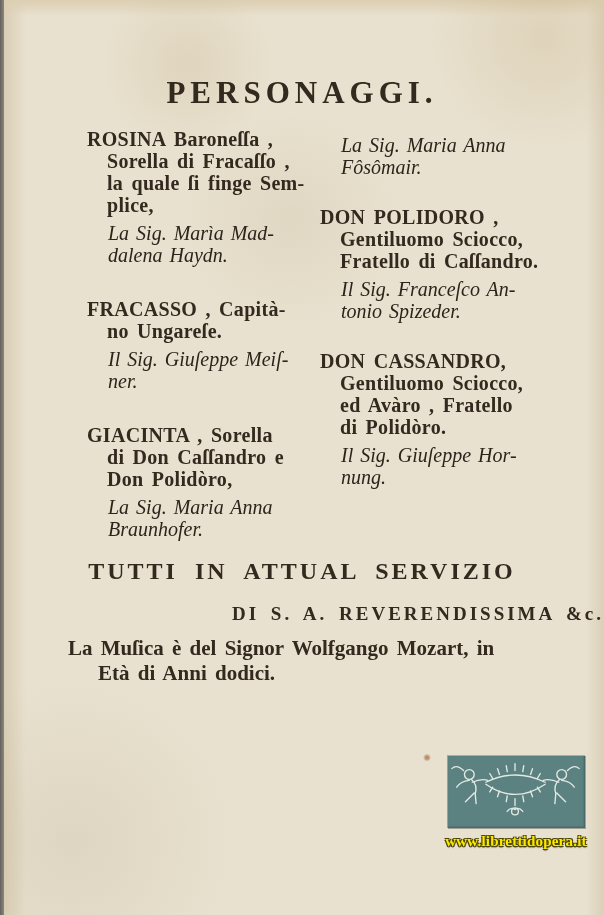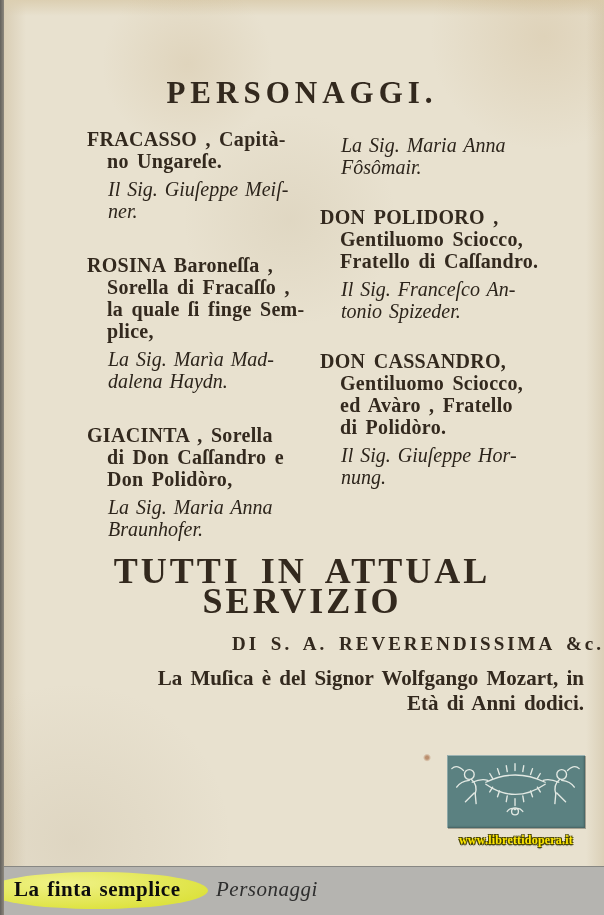--- a/index.html
+++ b/index.html
@@ -40,43 +40,43 @@
     word-spacing:3px;letter-spacing:.3px;
     white-space:pre-line;padding-left:20px;text-indent:-20px;
   }
   .performer{
     margin:6px 0 0 21px;font-size:20px;line-height:22px;
     font-style:italic;word-spacing:2px;white-space:pre-line;
     color:#2c241b;
   }
   .closing{margin-top:8px;}
   .closing-1{
-    margin:16px;text-align:center;font-size:36px;line-height:30px;
+    margin:16px;text-align:center;font-size:24px;line-height:30px;
     font-weight:700;letter-spacing:3px;word-spacing:8px;
   }
   .closing-2{
     margin:2px 0 0 0;text-align:right;font-size:19px;line-height:24px;
     font-weight:700;letter-spacing:3px;word-spacing:4px;
   }
   .closing-note{
     margin:10px 20px 0 68px;font-size:21px;line-height:25px;
     font-weight:700;word-spacing:3px;white-space:pre-line;
-    padding-left:30px;text-indent:-30px;text-align:right;
+    padding-left:30px;text-indent:-30px;
   }
   .logo{
     position:absolute;left:447px;top:755px;width:137px;height:72px;
     background:var(--logo_teal,#5b8181);
     border-top:1px solid rgba(255,255,255,.4);
     border-left:1px solid rgba(255,255,255,.3);
     box-shadow:1px 1px 0 rgba(40,40,30,.35), inset -1px -1px 2px rgba(0,0,0,.25);
   }
   .logo svg{display:block;}
   .logo-url{
     position:absolute;left:440px;top:833px;width:152px;
-    text-align:center;font-size:12px;font-weight:700;letter-spacing:.2px;
+    text-align:center;font-size:15px;font-weight:700;letter-spacing:.2px;
     color:var(--url_yellow,#ffe800);
     text-shadow:1px 1px 0 #4a4600,-1px 1px 0 #4a4600,1px -1px 0 #4a4600,-1px -1px 0 #4a4600,0 2px 1px rgba(0,0,0,.4);
   }
   .footer{
     position:absolute;left:0;right:0;bottom:0;height:48px;
     background:var(--footer_gray,#b5b4b0);
     border-top:1px solid rgba(90,90,85,.5);
   }
   .hl-ellipse{
     position:absolute;left:-14px;top:5px;width:222px;height:37px;
@@ -96,33 +96,33 @@
 <body>
 
 <div class="page">
   <div class="edge-left"></div>
 
   <div class="content">
     <h1 class="title">PERSONAGGI.</h1>
 
     <div class="columns">
       <div class="col col-left">
-        <div class="entry">
-          <p class="role">FRACASSO , Capità-
-no Ungareſe.</p>
-          <p class="performer">Il Sig. Giuſeppe Meiſ-
-ner.</p>
-        </div>
         <div class="entry">
           <p class="role">ROSINA Baroneſſa ,
 Sorella di Fracaſſo ,
 la quale ſi finge Sem-
 plice,</p>
           <p class="performer">La Sig. Marìa Mad-
 dalena Haydn.</p>
+        </div>
+        <div class="entry">
+          <p class="role">FRACASSO , Capità-
+no Ungareſe.</p>
+          <p class="performer">Il Sig. Giuſeppe Meiſ-
+ner.</p>
         </div>
         <div class="entry">
           <p class="role">GIACINTA , Sorella
 di Don Caſſandro e
 Don Polidòro,</p>
           <p class="performer">La Sig. Maria Anna
 Braunhofer.</p>
         </div>
       </div>
 
@@ -193,18 +193,13 @@
           <path d="M84,36 l2,6"></path>
           <path d="M91,32 l3,5"></path>
         <circle cx="68" cy="57" r="3.5"></circle>
         <path d="M60,57 q4,-5 8,-2"></path>
           <path d="M76,57 q-4,-5 -8,-2"></path>
       </g>
     </svg>
   </div>
   <div class="logo-url">www.librettidopera.it</div>
 
-  <div class="footer">
-    <div class="hl-ellipse"></div>
-    <span class="footer-work">La finta semplice</span>
-    <span class="footer-section">Personaggi</span>
-  </div>
 </div>
 
 </body></html>

